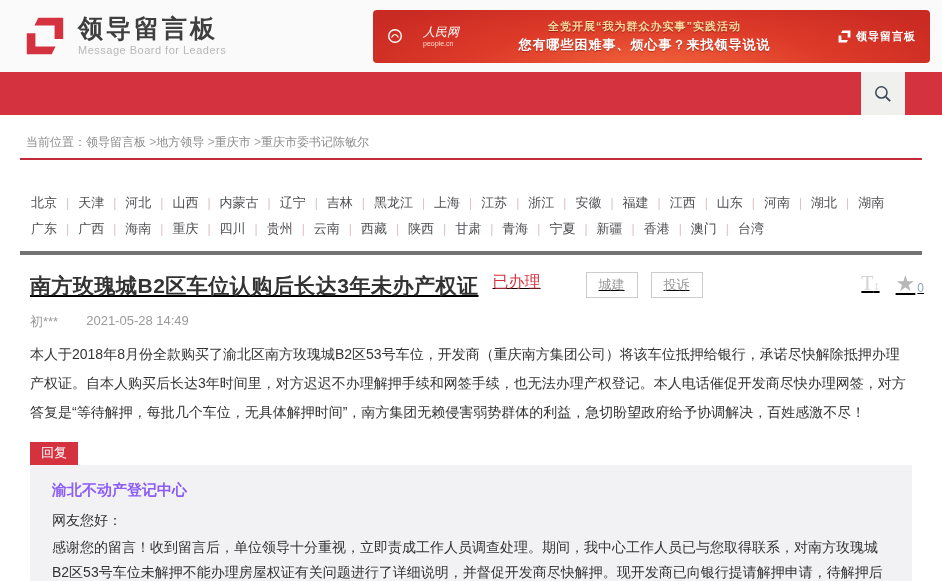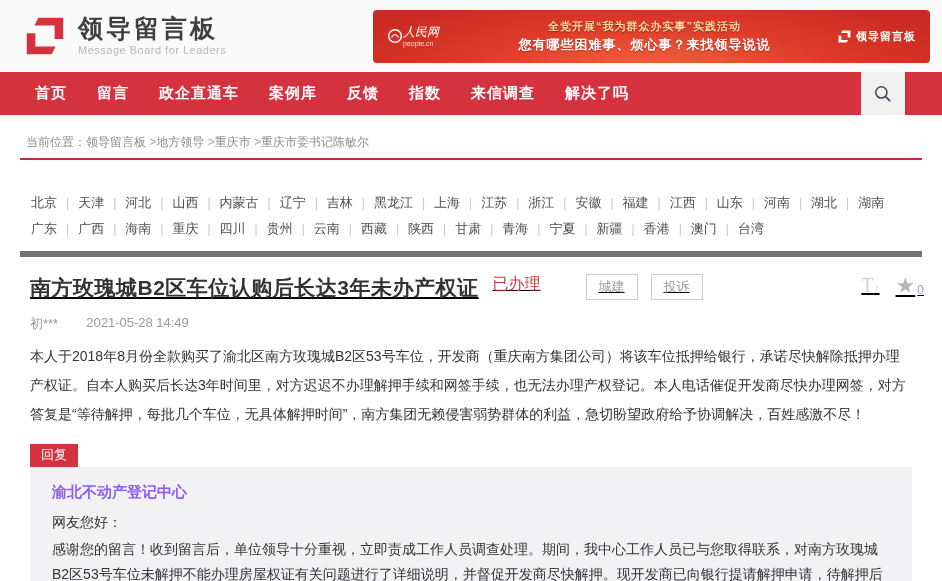--- a/index.html
+++ b/index.html
@@ -10,21 +10,21 @@
   
   .hdr{height:72px;background:#fafafa;display:flex;align-items:center;padding:0 12px 0 22px;}
   .logo{display:flex;align-items:center;gap:10px;cursor:pointer;}
   .logo svg{width:46px;height:46px;}
   .logo-cn{font-size:25px;font-weight:bold;color:#3f3f3f;letter-spacing:3px;line-height:1;}
   .logo-en{font-size:11px;color:#b8b8b8;margin-top:3px;letter-spacing:.5px;}
 
   .banner{margin-left:auto;width:557px;height:53px;border-radius:4px;cursor:pointer;
     background:radial-gradient(ellipse 60% 160% at 50% 115%, #f3653c 0%, #dd3a29 55%, #c92a22 100%);
     display:flex;align-items:center;padding:0 14px;overflow:hidden;}
-  .pd{display:flex;align-items:center;gap:0;width:86px;flex:none;}
+  .pd{display:flex;align-items:center;gap:20px;width:86px;flex:none;}
   .pd-txt{display:flex;flex-direction:column;line-height:1;}
   .pd-cn{font-size:12px;color:#fff;font-family:"Liberation Serif","DejaVu Serif",serif;font-style:italic;}
   .pd-en{font-size:7px;color:#ffd9c9;margin-top:2px;}
   .banner-c{flex:1;text-align:center;line-height:1;}
   .banner-title{font-size:11px;font-weight:bold;color:#fbd9a0;letter-spacing:1px;text-shadow:0 1px 1px rgba(110,20,5,.65);}
   .banner-sub{font-size:13px;font-weight:bold;color:#fff;margin-top:6px;letter-spacing:1px;text-shadow:0 1px 1px rgba(110,20,5,.5);}
   .bn-logo{width:100px;flex:none;display:flex;align-items:center;justify-content:flex-end;gap:4px;}
   .bn-logo svg{width:15px;height:15px;}
   .bn-logo span{font-size:11px;font-weight:bold;color:#fff;letter-spacing:1px;}
 
@@ -33,21 +33,21 @@
   .nav-item{color:#fff;font-size:15px;font-weight:bold;display:flex;align-items:center;padding:0 15px;letter-spacing:1px;}
   .search-btn{margin-left:auto;margin-right:37px;width:44px;height:43px;border:none;background:#f0f0ee;display:flex;align-items:center;justify-content:center;cursor:pointer;}
 
   
   .crumbs{height:33px;margin:12px 20px;border-bottom:2px solid #c22b37;display:flex;align-items:center;padding-left:6px;font-size:12px;color:#8d8d8d;}
   .crumb-seg{color:#8d8d8d;}
   .crumb-seg::after{content:" > ";color:#a5a5a5;}
   .crumbs .crumb-seg:last-child::after{content:"";}
 
   
-  .regions{margin:0 20px;padding:18px 0 9px 2px;border-bottom:6px solid #737373;}
+  .regions{margin:0 20px;padding:18px 0 9px 2px;border-bottom:4px solid #737373;}
   .region-row{display:flex;align-items:center;height:26px;}
   .r-item{display:flex;align-items:center;}
   .r-item a{color:#4e4e52;font-size:13px;padding:0 9px;}
   .r-item::after{content:"|";color:#ddbfc4;font-size:12px;}
   .region-row .r-item:last-child::after{content:"";}
 
   
   .title-row{display:flex;align-items:flex-start;padding:17px 18px 0 30px;text-decoration:underline;}
   .post-title{font-size:21px;color:#333;font-weight:600;letter-spacing:.5px;}
   .status{color:#d5323f;font-size:16px;margin-left:14px;flex:none;}
@@ -108,31 +108,20 @@
         <path fill="#fff" d="M17 5 L43 5 L43 27 L34 27 L34 13 L13 13 Z"></path>
         <path fill="#fff" d="M31 43 L5 43 L5 21 L14 21 L14 35 L35 35 Z"></path>
       </svg>
       <span>领导留言板</span>
     </div>
   </div>
 </header>
 
 
 <nav class="nav">
-  <div style="display:flex;align-items:stretch;">
-
-  <a class="nav-item" href="#">首页</a>
-      <a class="nav-item" href="#">留言</a>
-      <a class="nav-item" href="#">政企直通车</a>
-      <a class="nav-item" href="#">案例库</a>
-      <a class="nav-item" href="#">反馈</a>
-      <a class="nav-item" href="#">指数</a>
-      <a class="nav-item" href="#">来信调查</a>
-      <a class="nav-item" href="#">解决了吗</a>
-    </div>
   <button class="search-btn">
     <svg width="20" height="20" viewBox="0 0 20 20">
       <circle cx="8.4" cy="8.4" r="5.6" fill="none" stroke="#3d4756" stroke-width="1.5"></circle>
       <line x1="12.8" y1="12.8" x2="17.2" y2="17.2" stroke="#3d4756" stroke-width="1.8"></line>
     </svg>
   </button>
 </nav>
 
 
 <div class="crumbs">

